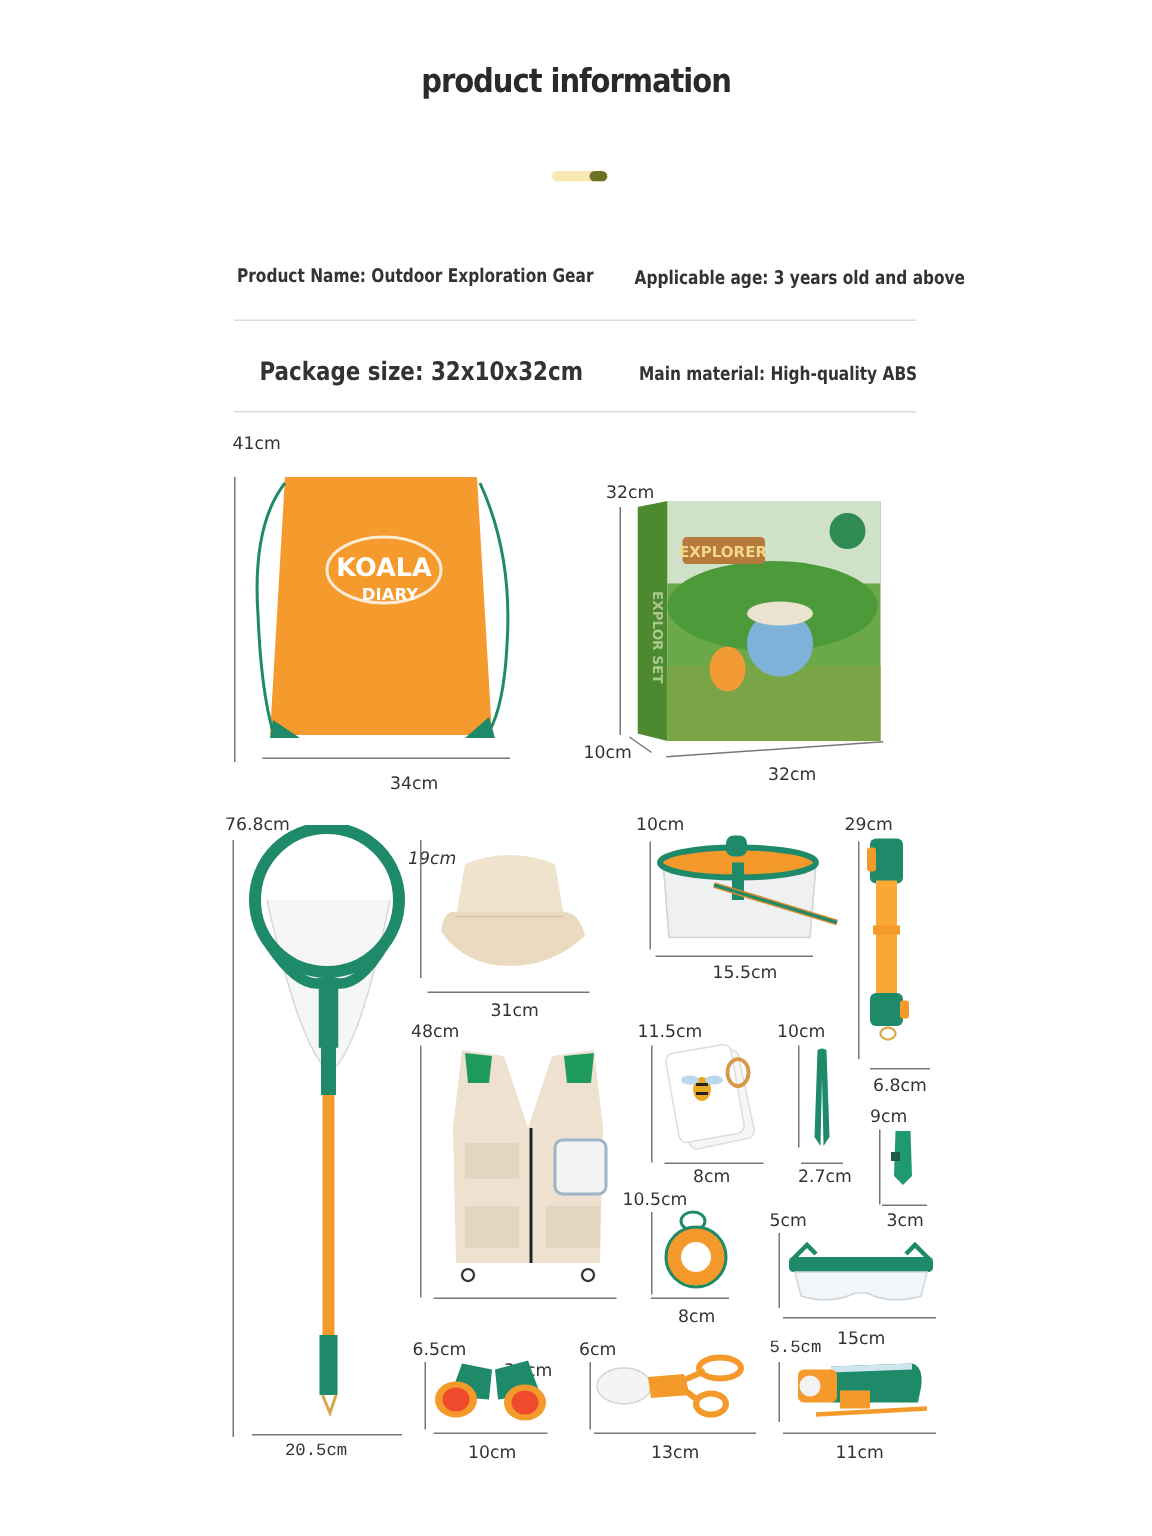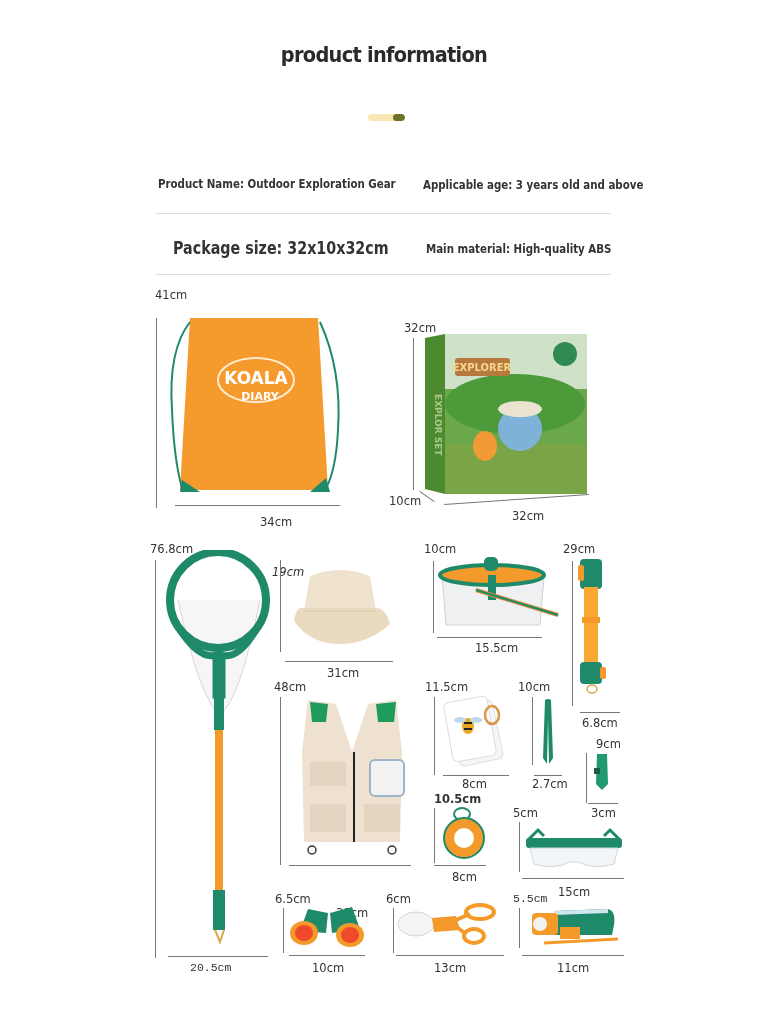--- a/index.html
+++ b/index.html
@@ -159,30 +159,30 @@
 </svg>
 
 <div class="abs dim" style="left:518px; top:680px;">10cm</div>
 <div class="abs vline" style="left:532px; top:697px; height:68px;"></div>
 <div class="abs hline" style="left:534px; top:775px; width:28px;"></div>
 <div class="abs dim" style="left:532px; top:777px;">2.7cm</div>
 <svg class="shape" style="left:537px; top:698px;" width="22" height="68">
   <path d="M8 2 Q11 0 14 2 L16 60 L12 66 L11 20 L10 66 L6 60 Z" fill="#1f8a6a"></path>
 </svg>
 
-<div class="abs dim" style="left:596px; top:737px;">9cm</div>
+<div class="abs dim" style="left:580px; top:737px;">9cm</div>
 <div class="abs vline" style="left:586px; top:753px; height:50px;"></div>
 <div class="abs hline" style="left:588px; top:803px; width:30px;"></div>
 <div class="abs dim" style="left:591px; top:806px;">3cm</div>
 <svg class="shape" style="left:592px; top:752px;" width="20" height="40">
   <path d="M5 2 L15 2 L16 32 L10 38 L4 32 Z" fill="#1f9a70"></path>
   <rect x="2" y="16" width="6" height="6" fill="#1d5b44"></rect>
 </svg>
 
-<div class="abs dim" style="left:434px; top:792px;font-weight:bold;">10.5cm</div>
+<div class="abs dim" style="left:415px; top:792px;">10.5cm</div>
 <div class="abs vline" style="left:434px; top:808px; height:55px;"></div>
 <div class="abs hline" style="left:434px; top:865px; width:52px;"></div>
 <div class="abs dim" style="left:452px; top:870px;">8cm</div>
 <svg class="shape" style="left:440px; top:806px;" width="48" height="56">
   <ellipse cx="22" cy="8" rx="8" ry="6" fill="none" stroke="#1f8a6a" stroke-width="2"></ellipse>
   <circle cx="24" cy="32" r="20" fill="#f49a2a" stroke="#1f8a6a" stroke-width="2"></circle>
   <circle cx="24" cy="32" r="10" fill="#fff"></circle>
 </svg>
 
 <div class="abs dim" style="left:513px; top:806px;">5cm</div>

